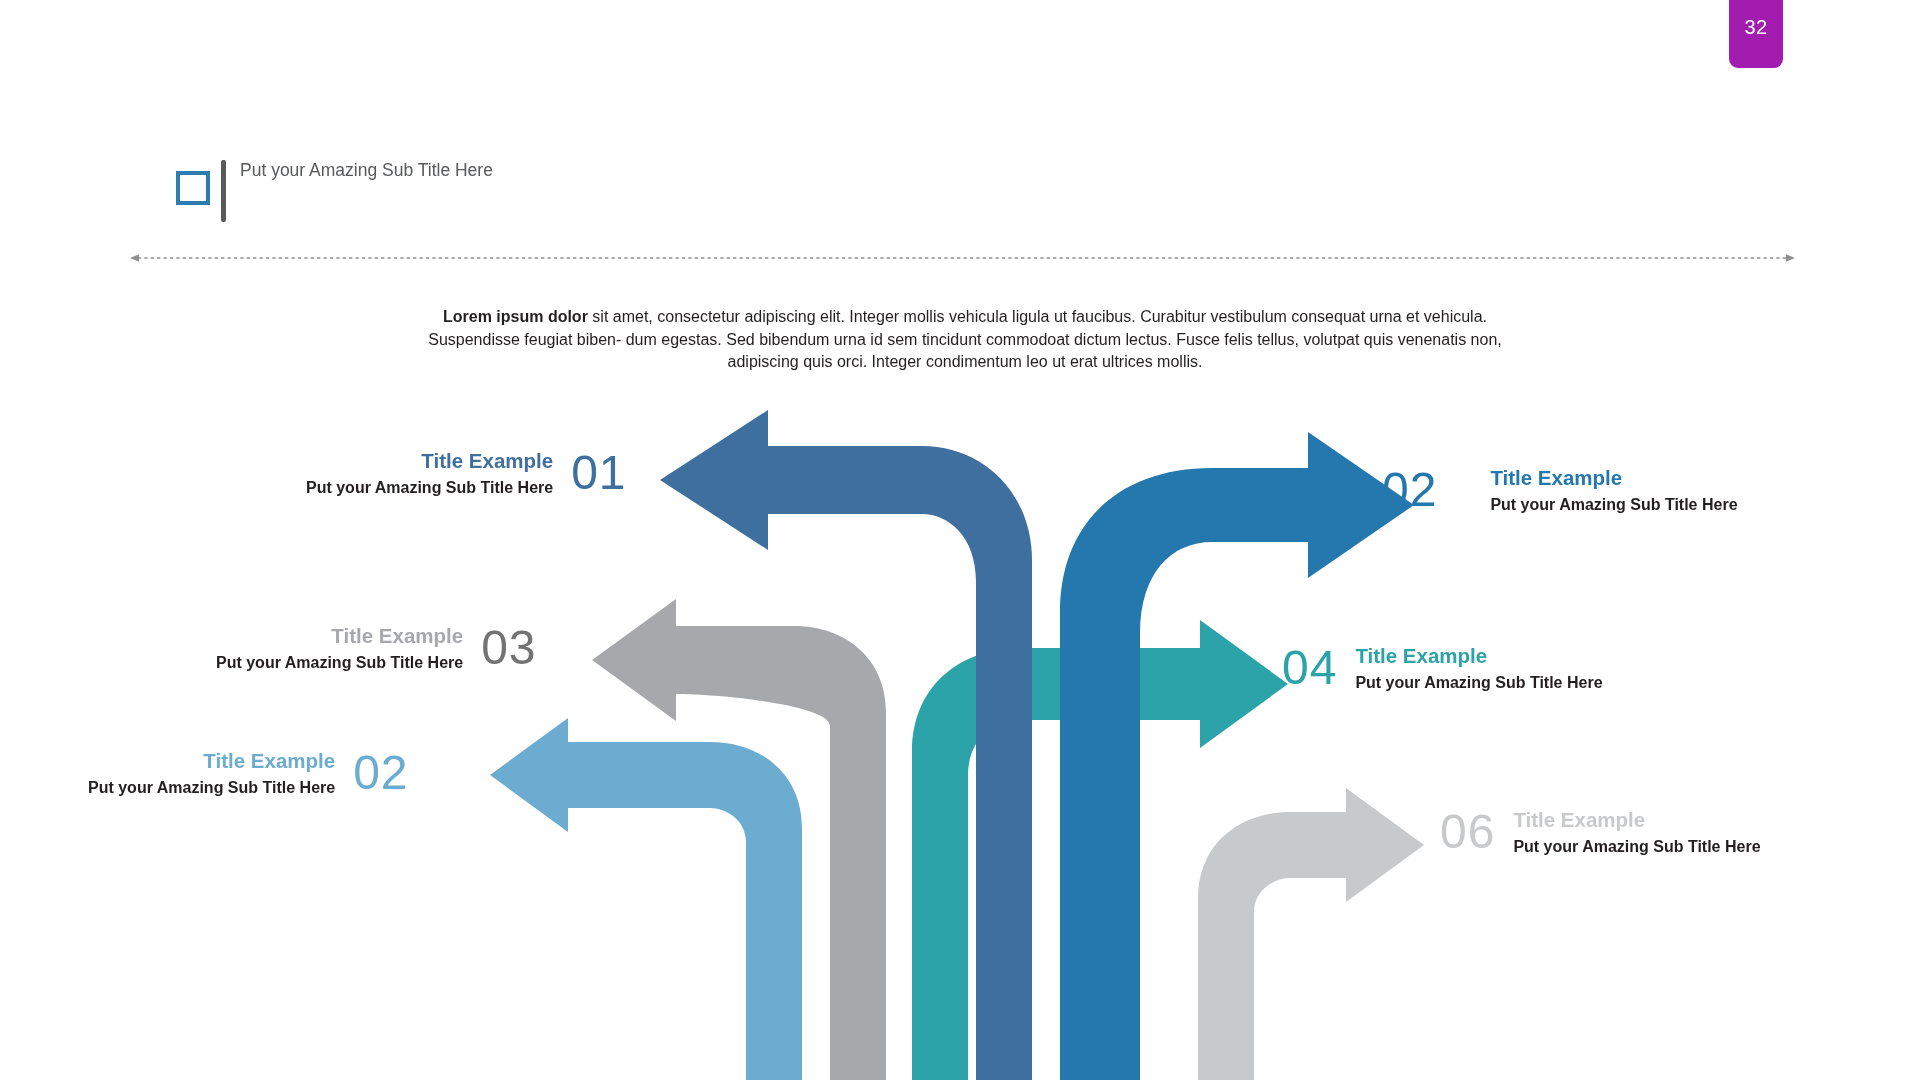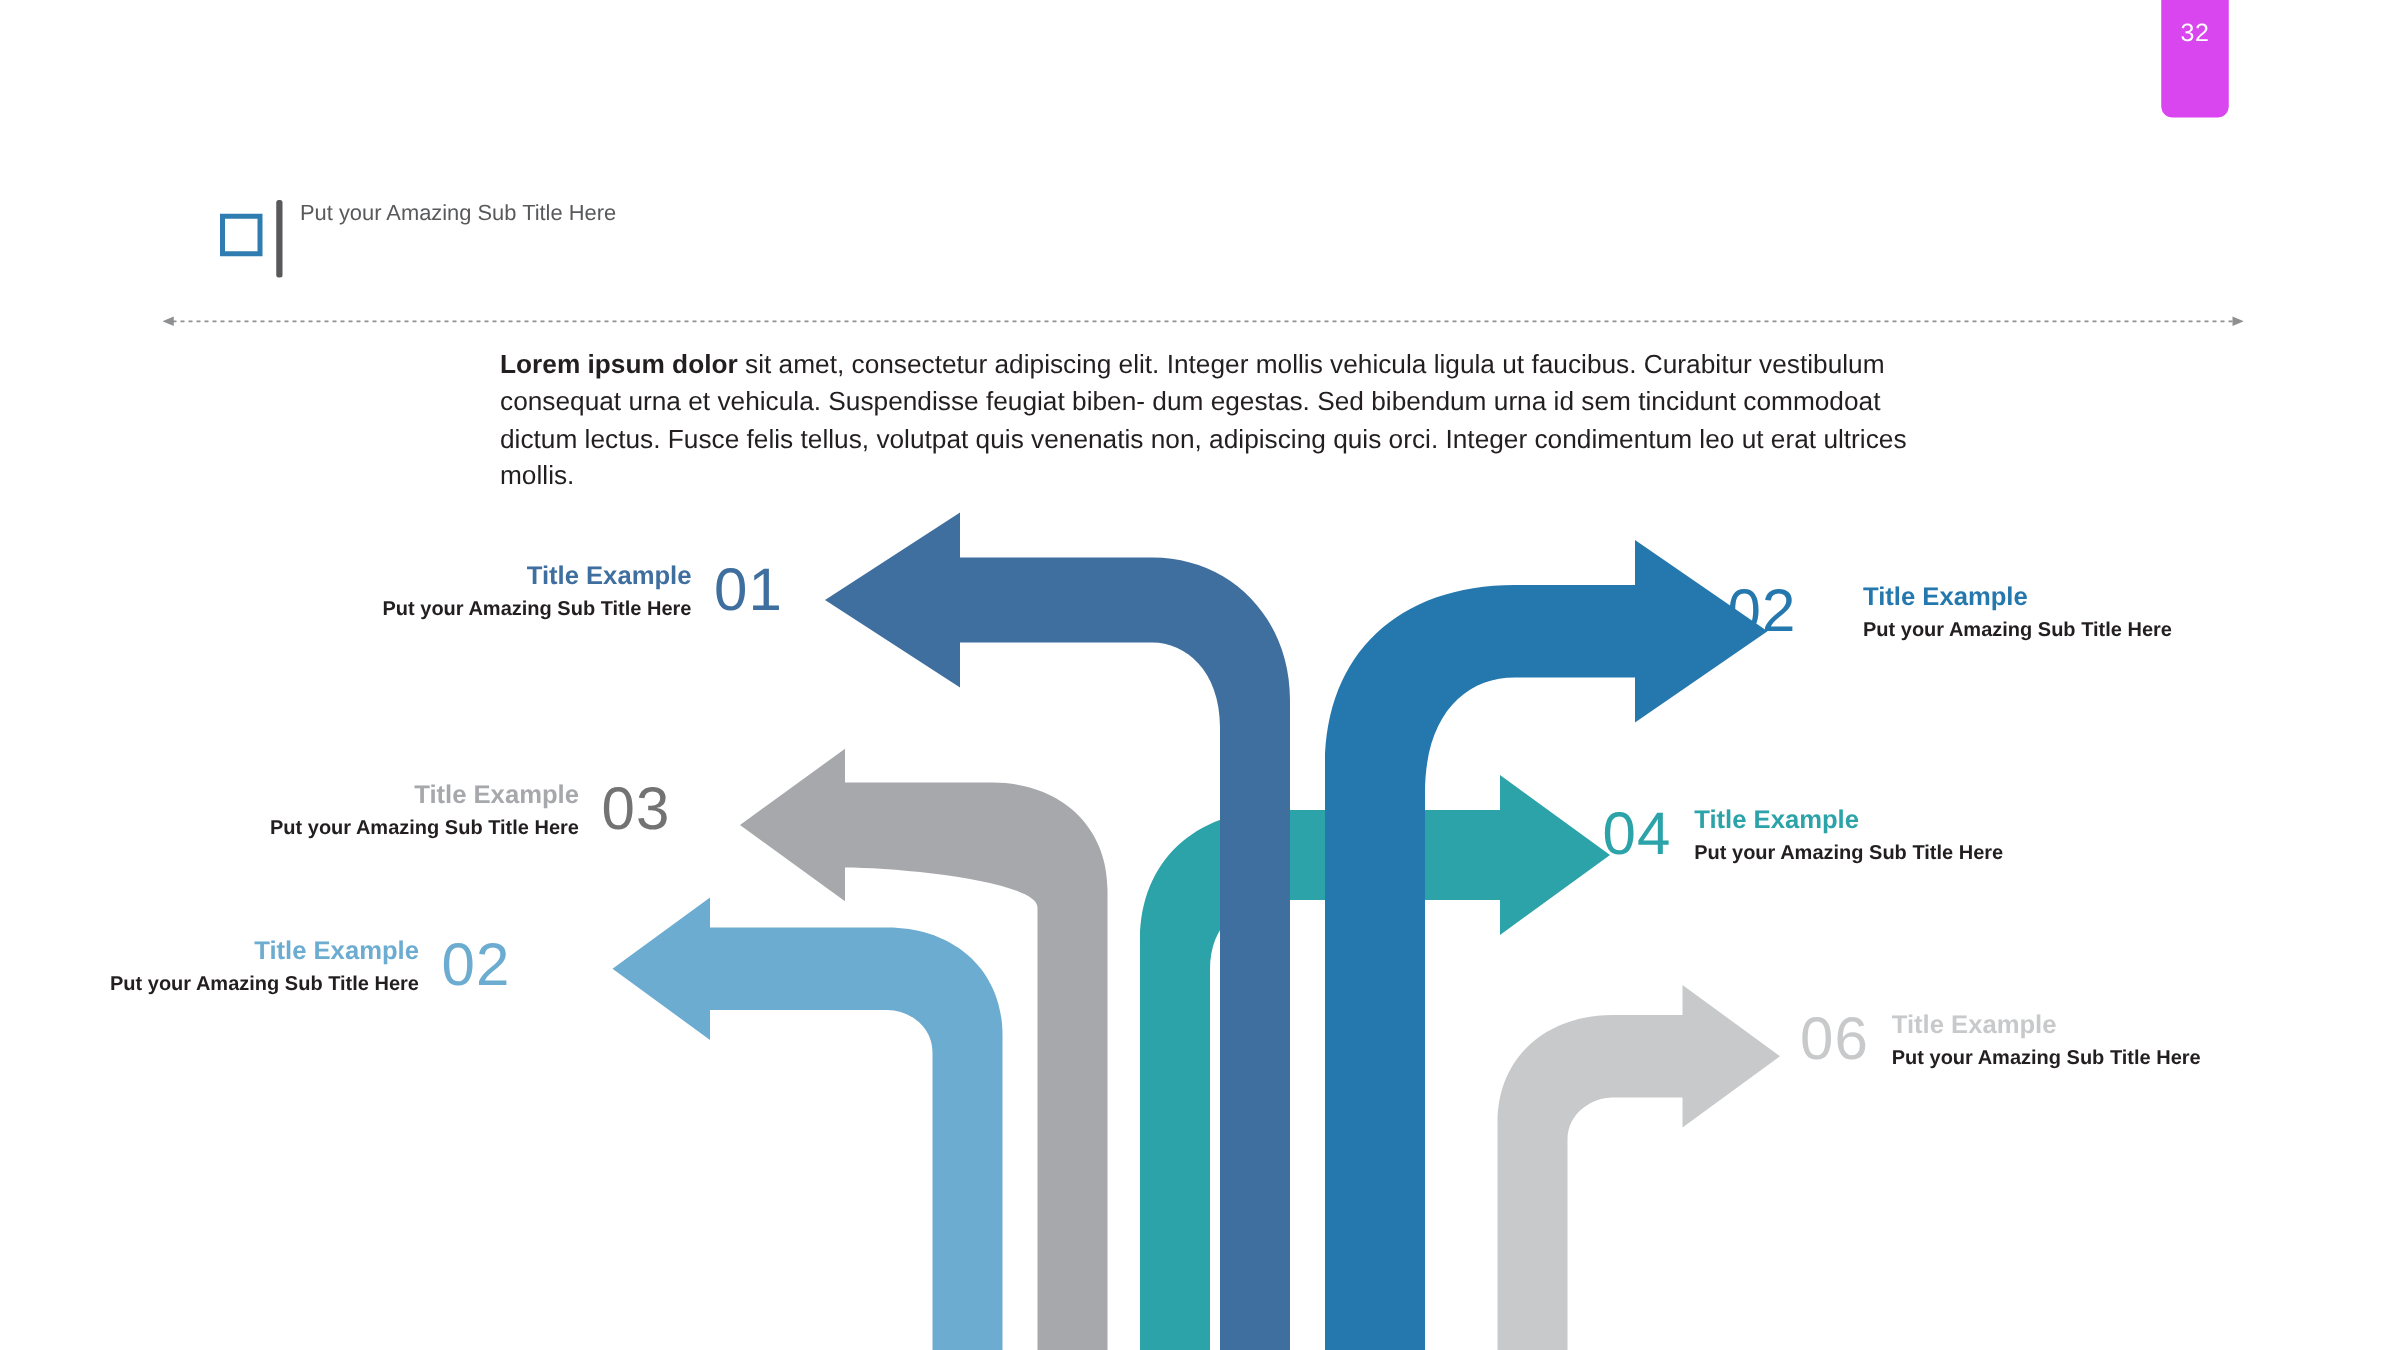--- a/index.html
+++ b/index.html
@@ -16,22 +16,22 @@
     font-family: "Liberation Sans", sans-serif;
     -webkit-font-smoothing: antialiased;
   }
 
   
   #page-badge {
     position: absolute;
     top: 0;
     left: 1729px;
     width: 54px;
-    height: 94px;
-    background: #d946ef;
+    height: 68px;
+    background: #a21caf;
     border-bottom-left-radius: 9px;
     border-bottom-right-radius: 9px;
     box-sizing: border-box;
   }
   #page-badge .num {
     position: absolute;
     top: 16px;
     left: 0;
     right: 0;
     text-align: center;
@@ -92,23 +92,24 @@
     left: 130px;
     top: 249px;
     width: 1665px;
     height: 10px;
   }
 
   
   #intro-paragraph {
     position: absolute;
     left: 400px;
-    top: 277px;
+    top: 306px;
     width: 1130px;
-    font-size: 21px;
+    text-align: center;
+    font-size: 16px;
     line-height: 1.42;
     color: #231f20;
   }
   #intro-paragraph b { font-weight: 700; }
 
   
   #diagram {
     position: absolute;
     left: 0;
     top: 0;

